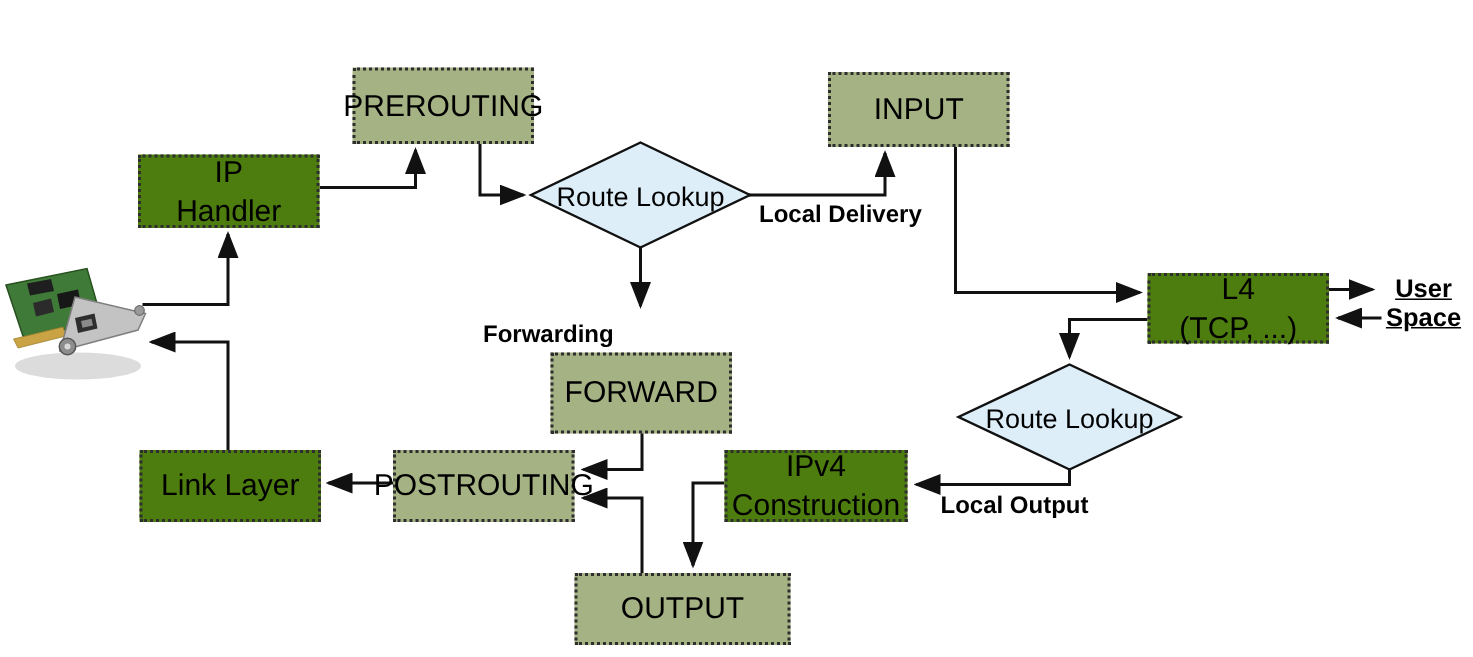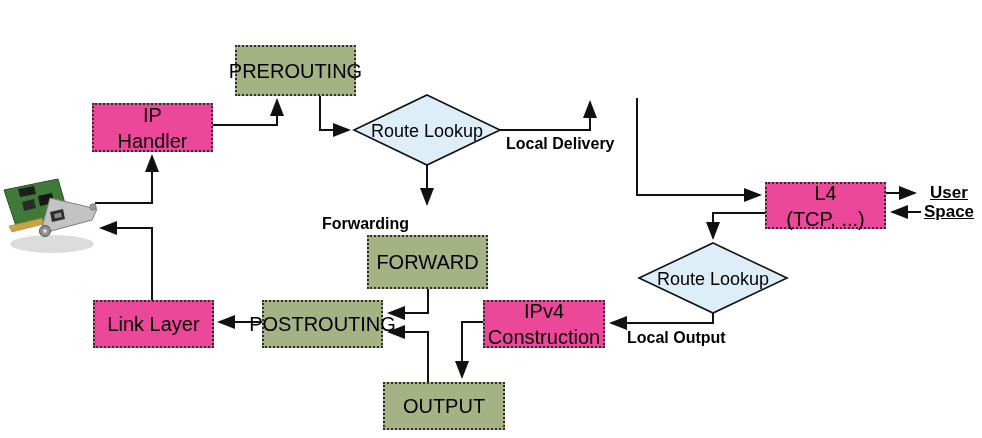--- a/index.html
+++ b/index.html
@@ -11,21 +11,21 @@
     position:absolute;left:0;top:0;width:100%;text-align:center;
     font-size:37px;font-weight:bold;line-height:44px;letter-spacing:0;
   }
   .layer{position:absolute;left:0;top:0;}
   .node{
     position:absolute;display:flex;align-items:center;justify-content:center;
     box-sizing:border-box;border:2px dotted #2e2e2e;font-size:20px;line-height:1.3;
   }
   .node .lbl{white-space:pre-line;text-align:center;}
   .chain{background:#a5b284;}
-  .module{background:#ec4899;}
+  .module{background:#4d7c0f;}
   .diamond-label{
     position:absolute;text-align:center;font-size:18px;line-height:1.2;
   }
   .edge-label{
     position:absolute;font-weight:bold;font-size:16px;line-height:19px;white-space:pre-line;text-align:right;
   }
   .edge-label.big{font-size:17px;}
 </style>
 </head>
 <body>
@@ -73,27 +73,30 @@
     <polygon points="50,38 63,35 65,45 52,48" fill="#2e2e2e"></polygon>
     <polygon points="54,40 61,38.5 62,43 55,44.5" fill="#8a8a8a"></polygon>
     <circle cx="45" cy="57" r="5.5" fill="#8d8d8d" stroke="#555" stroke-width="1"></circle>
     <circle cx="45" cy="57" r="2" fill="#d8d8d8"></circle>
   </svg>
 
 
   <div class="node chain" style="left:235px;top:45px;width:121px;height:51px;">
     <span class="lbl">PREROUTING</span>
   </div>
+  <div class="node chain" style="left:552px;top:48px;width:121px;height:50px;">
+    <span class="lbl">INPUT</span>
+  </div>
   <div class="node chain" style="left:367px;top:208px;width:121px;height:54px;margin-top:27px;">
     <span class="lbl">FORWARD</span>
   </div>
   <div class="node chain" style="left:262px;top:300px;width:121px;height:48px;">
     <span class="lbl">POSTROUTING</span>
   </div>
-  <div class="node chain" style="left:383px;top:382px;width:122px;height:48px;">
+  <div class="node chain" style="left:383px;top:382px;width:144px;height:48px;">
     <span class="lbl">OUTPUT</span>
   </div>
 
   <div class="node module" style="left:92px;top:103px;width:121px;height:49px;">
     <span class="lbl">IP
 Handler</span>
   </div>
   <div class="node module" style="left:765px;top:182px;width:121px;height:47px;">
     <span class="lbl">L4
 (TCP, ...)</span>

